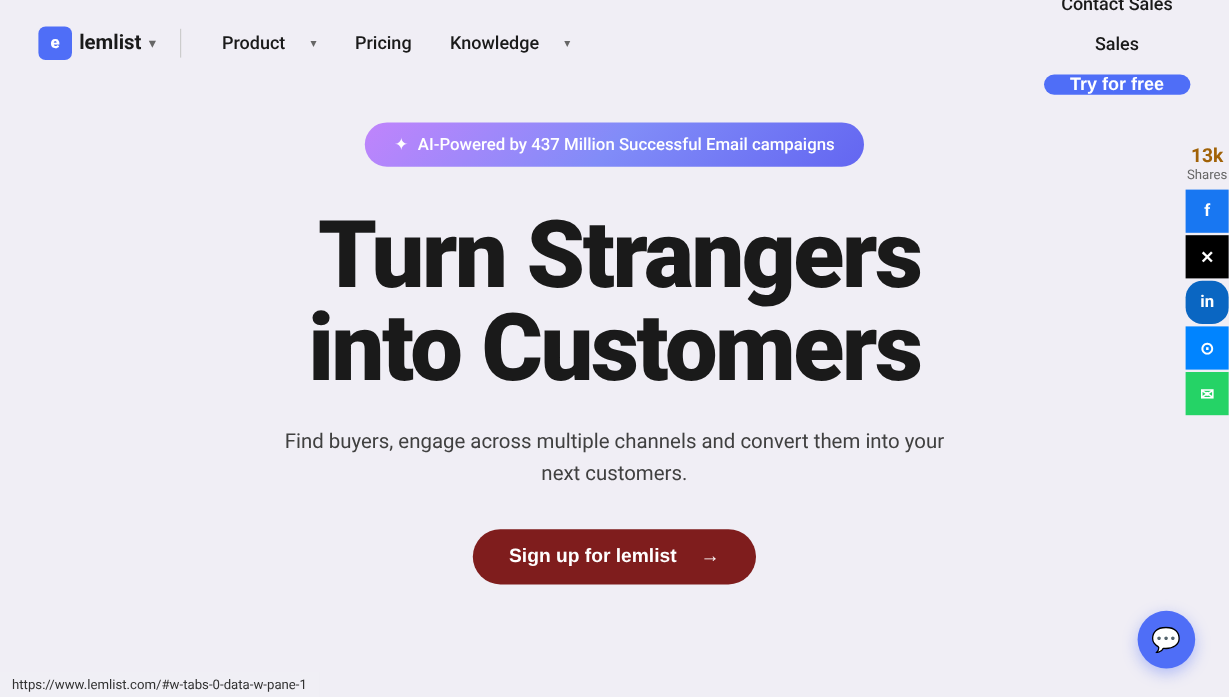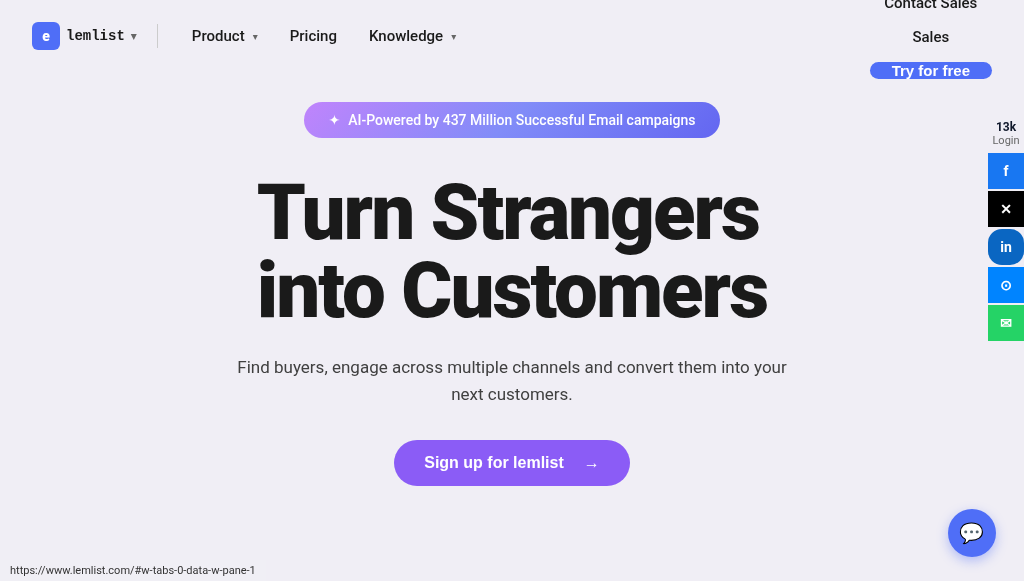--- a/index.html
+++ b/index.html
@@ -44,24 +44,23 @@
       border-radius: 6px;
       display: flex;
       align-items: center;
       justify-content: center;
       color: white;
       font-weight: 900;
       font-size: 14px;
     }
 
     .logo-text {
-      font-size: 14px;
+      font-size: 17px;
       font-weight: 700;
       color: #1a1a1a;
-      font-family: Liberation Mono, monospace;
     }
 
     .logo-chevron {
       color: #666;
       font-size: 12px;
     }
 
     .nav-divider {
       width: 1px;
       height: 24px;
@@ -71,21 +70,21 @@
 
     .nav-links {
       display: flex;
       align-items: center;
       gap: 4px;
     }
 
     .nav-link {
       display: flex;
       align-items: center;
-      gap: 8px;
+      gap: 21px;
       padding: 8px 14px;
       font-size: 15px;
       font-weight: 500;
       color: #1a1a1a;
       cursor: pointer;
       border-radius: 8px;
       text-decoration: none;
     }
 
     .nav-link-chevron {
@@ -145,41 +144,41 @@
 
     .ai-badge-icon {
       font-size: 14px;
     }
 
     
     .hero-heading {
       font-size: 78px;
       font-weight: 900;
       color: #1a1a1a;
-      text-align: left;
+      text-align: right;
       line-height: 1.0;
       letter-spacing: -2px;
       margin-bottom: 24px;
     }
 
     .hero-subtext {
       font-size: 17px;
       color: #404040;
       text-align: center;
       max-width: 560px;
       line-height: 1.6;
       margin-bottom: 32px;
     }
 
     
     .cta-btn {
       display: inline-flex;
       align-items: center;
       gap: 20px;
-      background: #8b5cf6;
+      background: #7f1d1d;
       color: white;
       border: none;
       border-radius: 30px;
       padding: 14px 30px;
       font-size: 16px;
       font-weight: 600;
       cursor: pointer;
     }
 
     
@@ -188,23 +187,23 @@
       right: 0;
       top: 120px;
       display: flex;
       flex-direction: column;
       align-items: center;
       gap: 0;
     }
 
     .social-count {
       text-align: center;
-      font-size: 12px;
+      font-size: 16px;
       font-weight: 700;
-      color: #0f172a;
+      color: #a16207;
       line-height: 1.2;
     }
 
     .social-count-label {
       font-size: 11px;
       color: #666;
     }
 
     .social-count-wrapper {
       margin-bottom: 6px;
@@ -312,21 +311,21 @@
   <button class="cta-btn">
     <span>Sign up for lemlist</span>
     <span>→</span>
   </button>
 
 </section>
 
 <div class="social-sidebar">
   <div class="social-count-wrapper">
     <div class="social-count">13k</div>
-    <div class="social-count-label">Login</div>
+    <div class="social-count-label">Shares</div>
   </div>
   <div class="social-btn facebook">f</div>
   <div class="social-btn twitter">✕</div>
   <div class="social-btn linkedin">in</div>
   <div class="social-btn messenger">⊙</div>
   <div class="social-btn whatsapp">✉</div>
 </div>
 
 <div class="chat-bubble">
   <span>💬</span>

